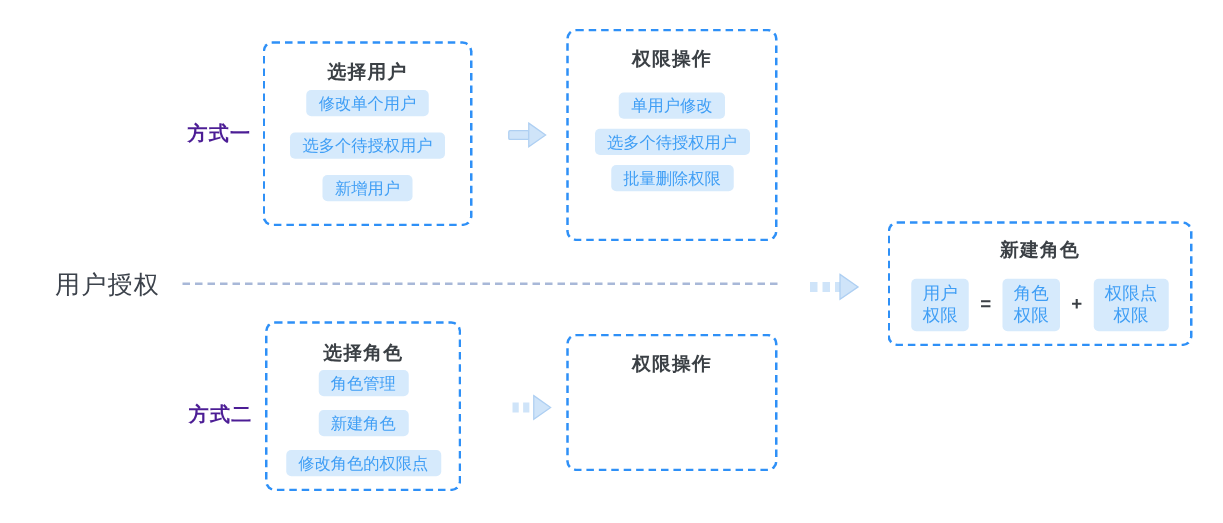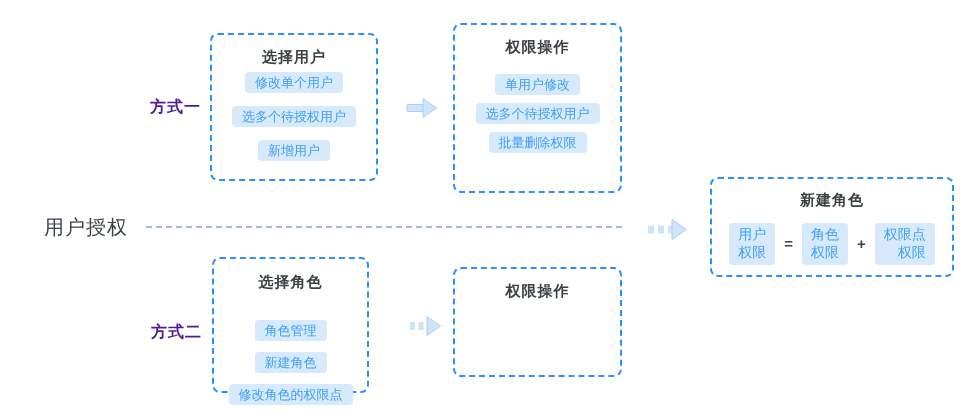--- a/index.html
+++ b/index.html
@@ -67,40 +67,40 @@
     white-space: nowrap;
   }
   
   .box-select-user   { left: 210px; top: 33px;  width: 168px; height: 148px; padding-top: 13px; }
   .box-select-user   .box-title { margin-bottom: 5px; }
   .box-select-user   .box-items { gap: 13px; }
   .box-action-top    { left: 453px; top: 23px;  width: 169px; height: 170px; padding-top: 13px; }
   .box-action-top    .box-title { margin-bottom: 17px; }
   .box-action-top    .box-items { gap: 8px; }
   .box-select-role   { left: 212px; top: 257px; width: 157px; height: 136px; padding-top: 14px; }
-  .box-select-role   .box-title { margin-bottom: 28px; }
+  .box-select-role   .box-title { margin-bottom: 4px; }
   .box-select-role   .box-items { gap: 11px; }
   .box-action-bottom { left: 453px; top: 267px; width: 169px; height: 110px; padding-top: 13px; }
   .box-action-bottom .box-title { margin-bottom: 17px; }
   .box-action-bottom .box-items { gap: 14px; }
   .box-result        { left: 710px; top: 177px; width: 244px; height: 100px; padding-top: 12px; }
   .box-result        .box-title { margin-bottom: 13px; }
   .result-row {
     display: flex;
     align-items: center;
     gap: 9px;
   }
   .result-chip {
     background: #d6eafc;
     color: #3f9ef5;
     font-size: 14px;
     line-height: 1.28;
     padding: 3px 9px;
     border-radius: 4px;
-    text-align: right;
+    text-align: center;
     white-space: nowrap;
   }
   .op-sign {
     font-size: 15px;
     font-weight: bold;
     color: #3b4045;
   }
   .arrow { position: absolute; }
   .arrow-1 { left: 406px; top: 96px; }
   .arrow-2 { left: 408px; top: 314px; }

